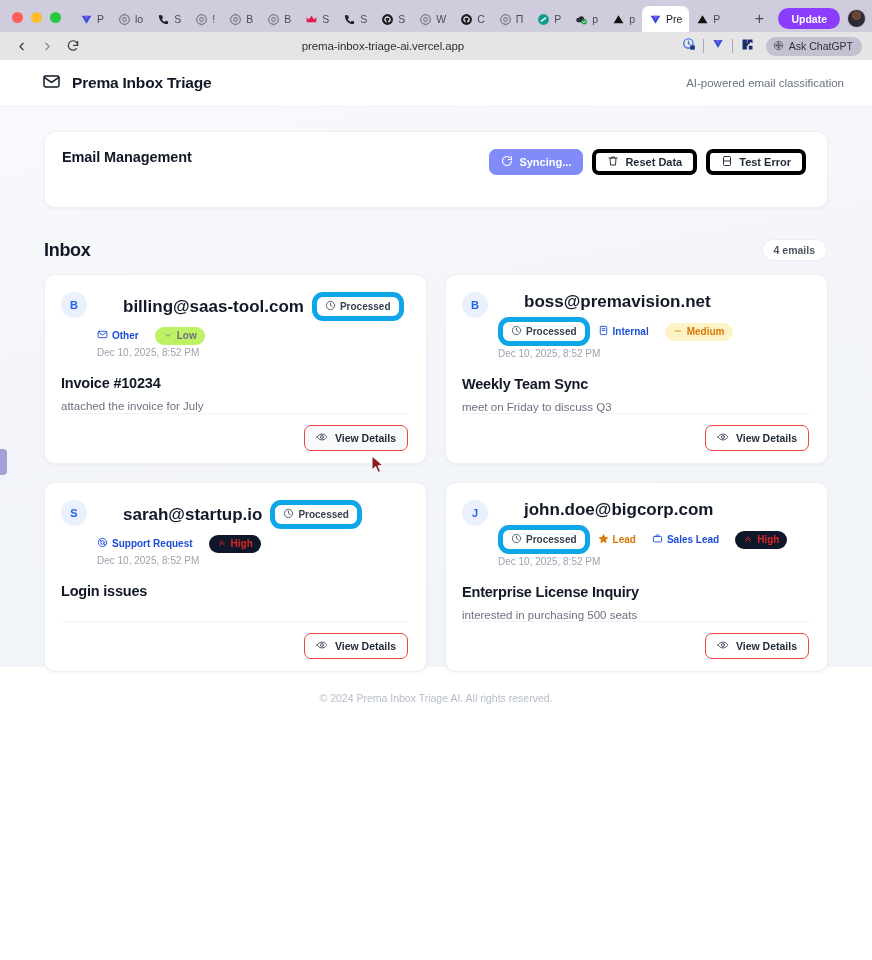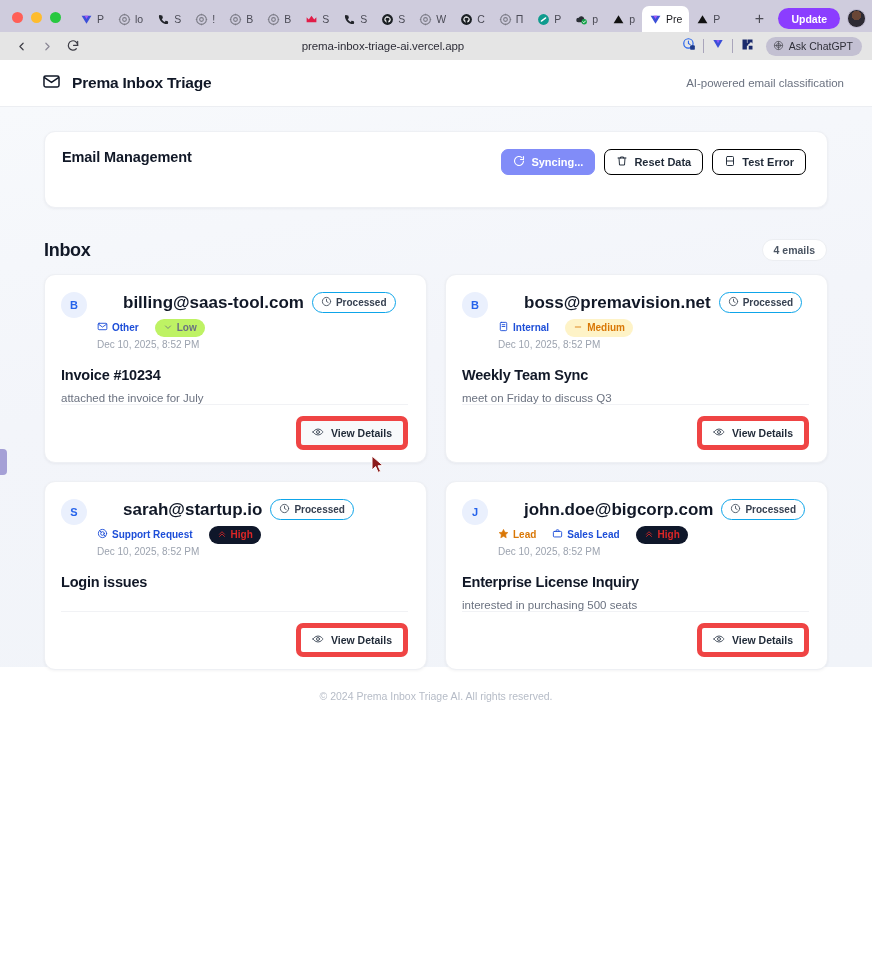--- a/index.html
+++ b/index.html
@@ -93,21 +93,21 @@
     display: flex; align-items: flex-start; justify-content: space-between; gap: 15px;
   }
   .mgmt-title { font-size: 14.5px; font-weight: bold; color: #111827; letter-spacing: -0.1px; }
   .mgmt-actions { display: flex; gap: 9px; align-items: center; }
   .btn {
     display: flex; align-items: center; gap: 6px;
     height: 26px; padding: 0 11px; border-radius: 7px;
     font-size: 11px; font-weight: bold; white-space: nowrap;
   }
   .btn.primary { background: #818cf8; color: #ffffff; border: 1px solid #818cf8; }
-  .btn.ghost { background: #ffffff; color: #1f2937; border: 1px solid #000000; }
+  .btn.ghost { background: #ffffff; color: #1f2937; border: 4px solid #000000; }
 
   .inbox-row {
     display: flex; align-items: center; justify-content: space-between;
     margin: 31px 1px 13px 0;
   }
   .inbox-title { font-size: 18px; font-weight: bold; color: #111827; letter-spacing: -0.3px; }
   .count-badge {
     background: #ffffff; border: 1px solid #eceef2; border-radius: 12px;
     padding: 4px 11px; font-size: 10.5px; font-weight: bold; color: #4b5563;
   }
@@ -130,35 +130,35 @@
   .ecard-meta { flex: 1; min-width: 0; }
   .meta-line { display: flex; align-items: center; gap: 8px; flex-wrap: wrap; row-gap: 5px; }
   .sender { font-size: 17px; font-weight: bold; color: #111827; white-space: nowrap; padding-left: 26px; }
   .ts { font-size: 10px; color: #9ca3af; margin-top: 2px; }
 
   .badge {
     display: inline-flex; align-items: center; gap: 4px;
     border-radius: 11px; padding: 3px 8px;
     font-size: 10px; font-weight: bold; white-space: nowrap; line-height: 1;
   }
-  .badge.status { background: #ffffff; border: 1px solid #0ea5e9; color: #374151; }
+  .badge.status { background: #ffffff; border: 5px solid #0ea5e9; color: #374151; }
   .badge.cat { background: transparent; color: #1d4ed8; padding-left: 0; }
   .badge.pri-low { background: #bef264; color: #6b7280; }
   .badge.pri-medium { background: #fef3c7; color: #d97706; }
   .badge.pri-high { background: #0f172a; color: #dc2626; }
 
   .subject { font-size: 14.5px; font-weight: bold; color: #111827; margin: 17px 0 0 0; letter-spacing: -0.2px; }
   .snippet { font-size: 11.5px; color: #6b7280; margin-top: 9px; }
   .ecard-foot {
     margin-top: auto; padding-top: 11px; border-top: 1px solid #f1f2f5;
     display: flex; justify-content: flex-end;
   }
   .view-btn {
     display: flex; align-items: center; gap: 7px;
-    border: 5px solid #ef4444; border-radius: 7px;
+    border: 1px solid #ef4444; border-radius: 7px;
     padding: 5px 11px; font-size: 10.5px; font-weight: bold; color: #1f2937;
     background: #ffffff;
   }
   .view-btn.hovered { background: #f8f9fb; }
 
   .footer-note {
     text-align: center; font-size: 10.5px; color: #b6bcc7;
     margin-top: 20px;
   }
 

